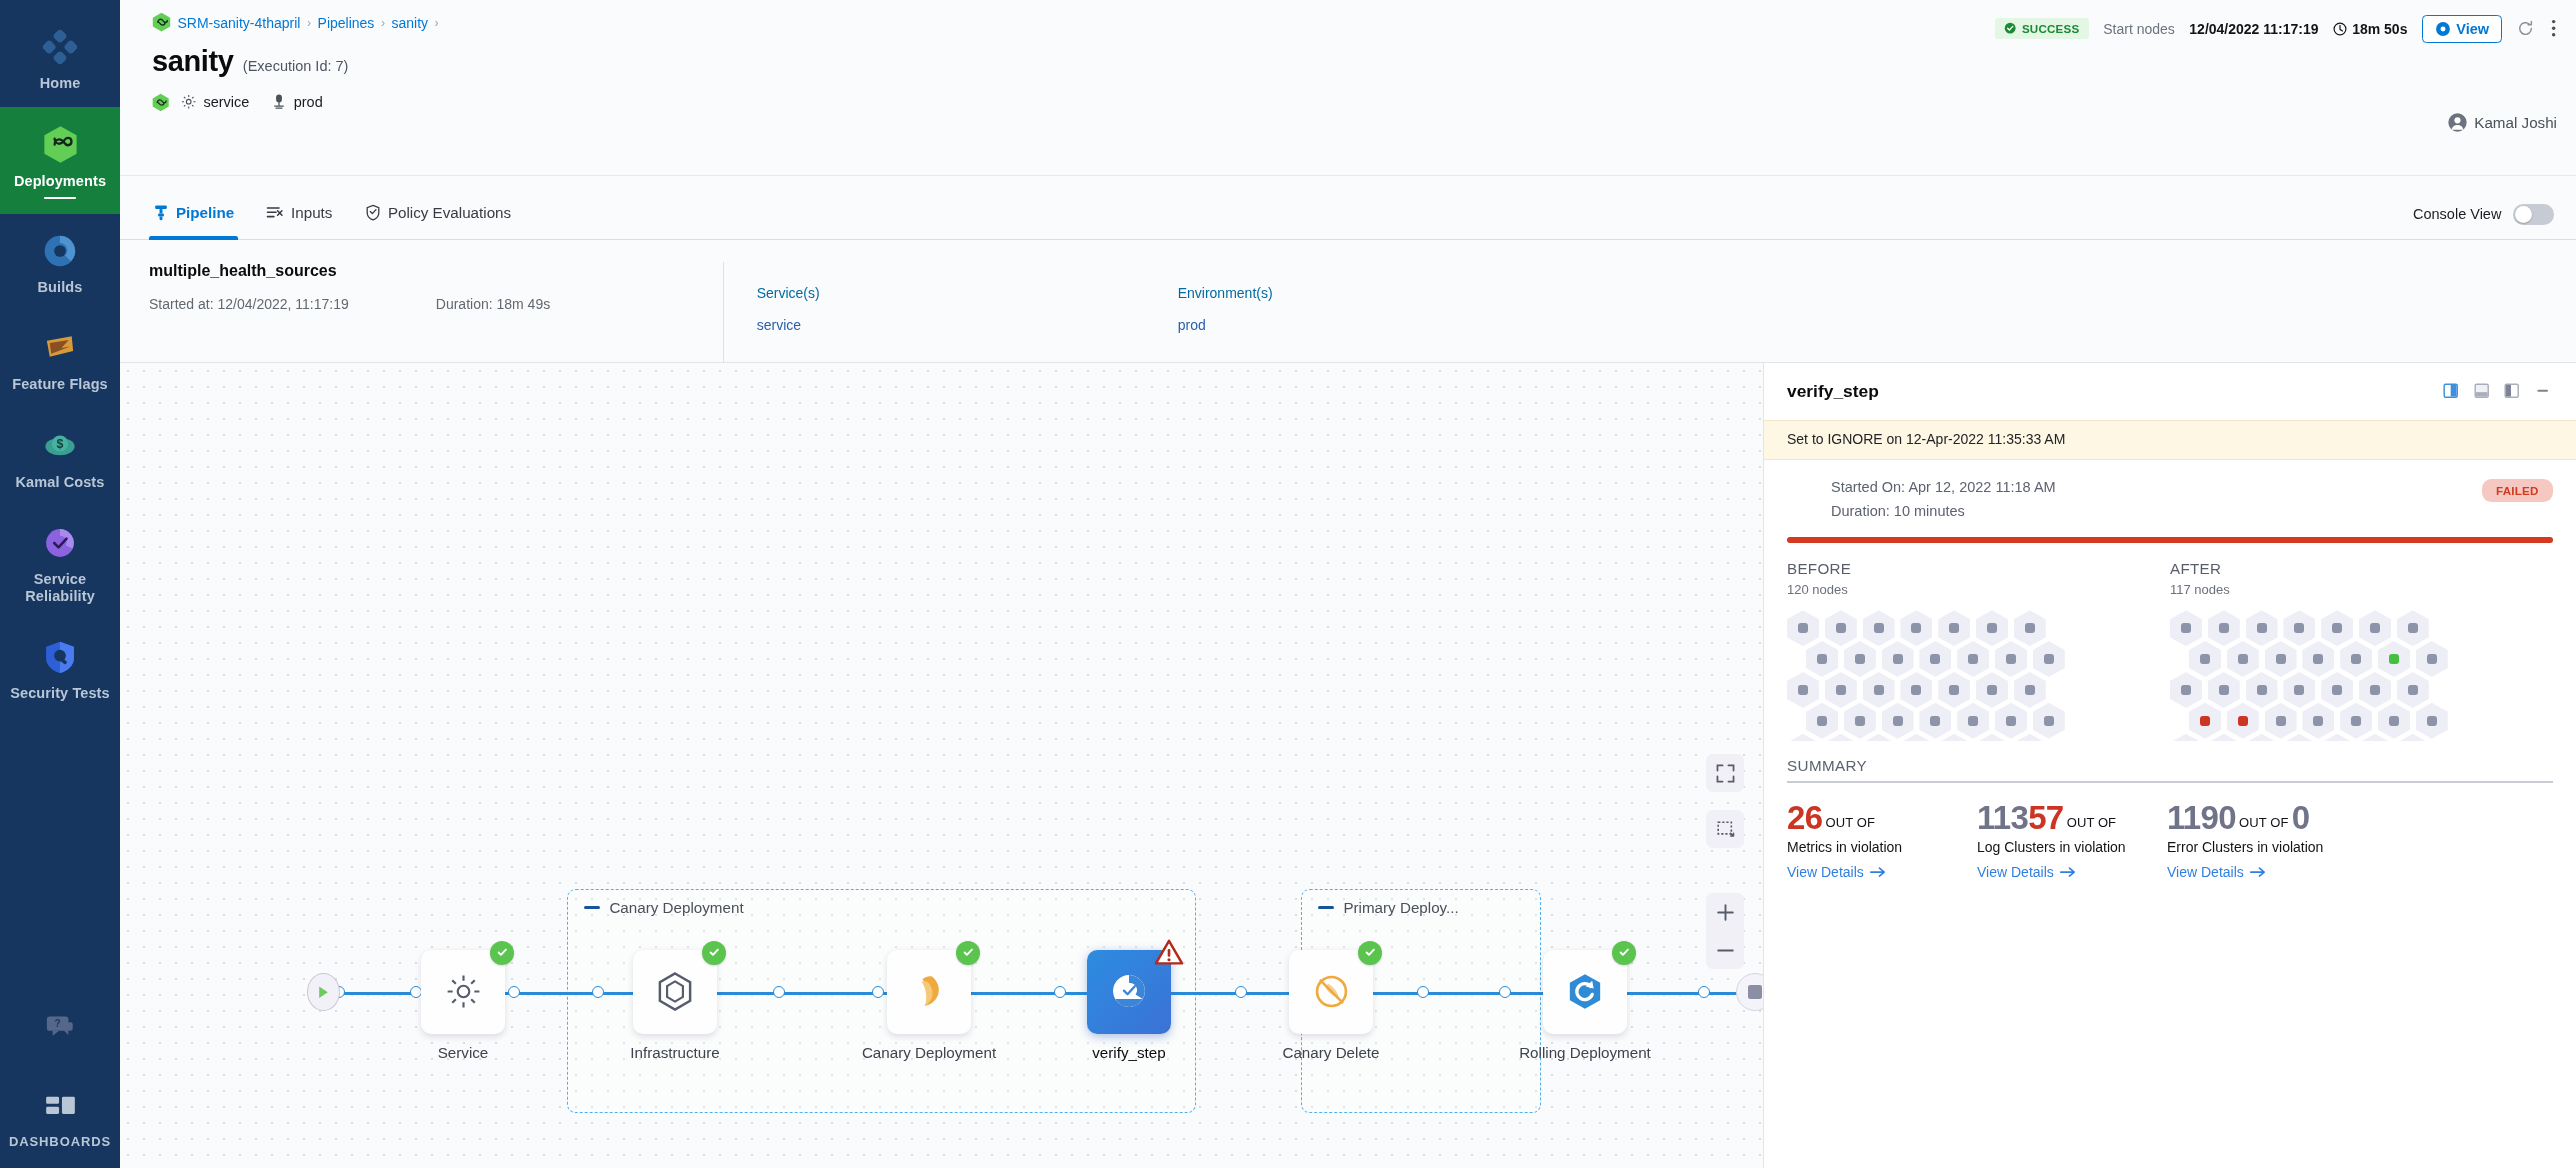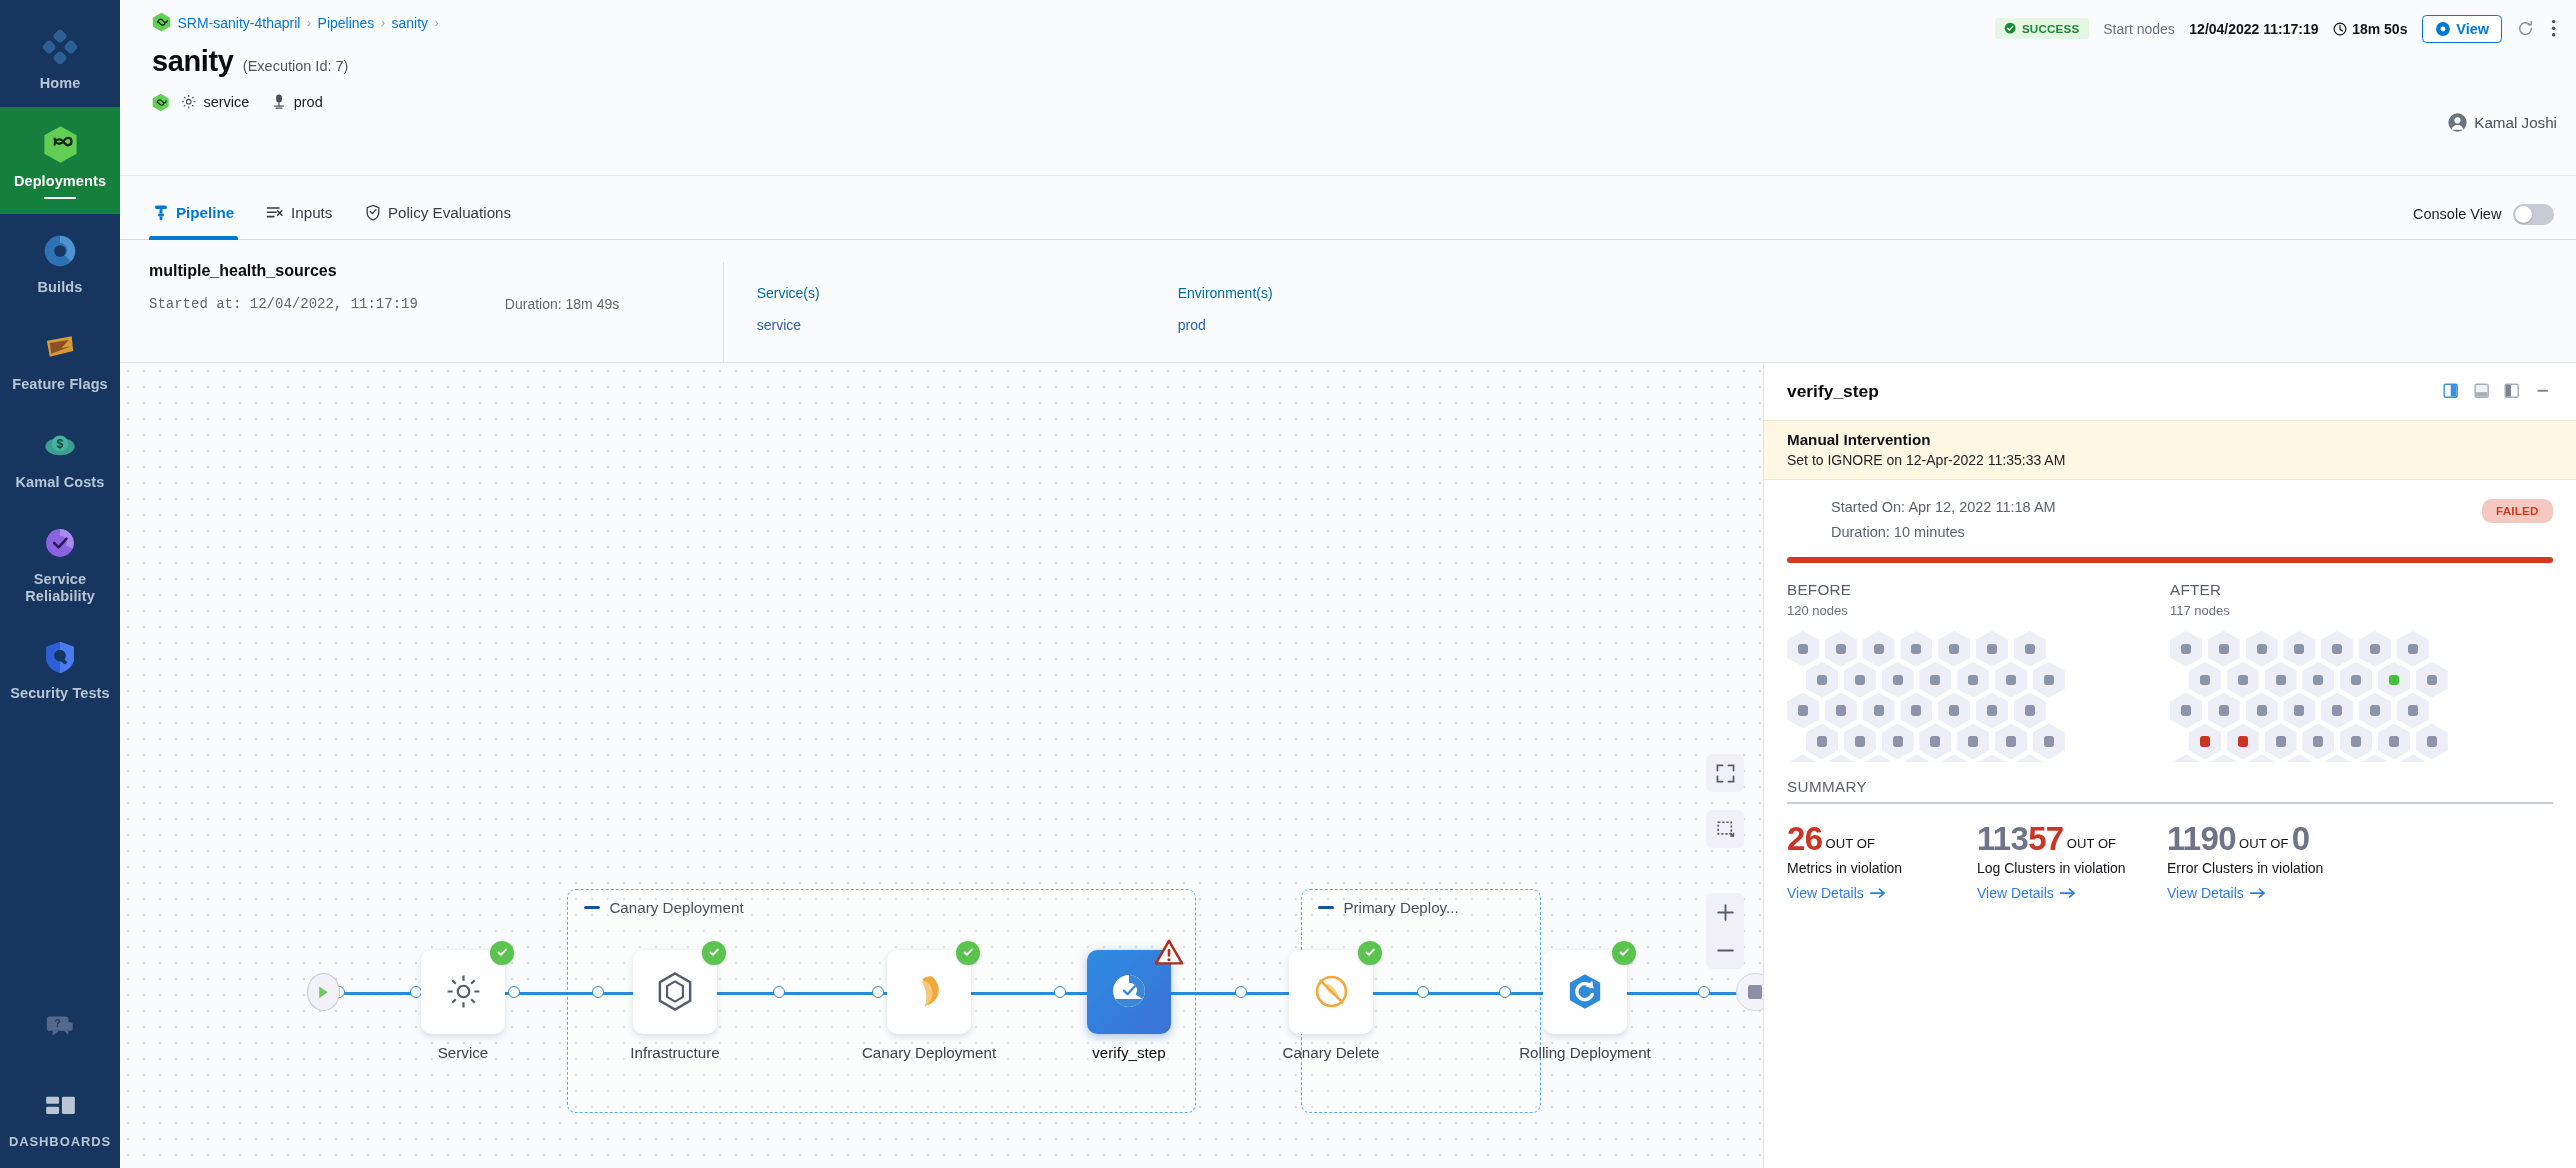--- a/index.html
+++ b/index.html
@@ -113,21 +113,21 @@
 
   
   .runinfo {
     height: 123px; flex: 0 0 123px; background: #fafbfc;
     border-bottom: 0.7px solid #e3e4ea;
     display: flex; align-items: flex-start; padding: 22px 19px 0 29px; gap: 0;
   }
   .ri-left { width: 574px; display: flex; flex-direction: column; }
   .ri-name { font-size: 16px; font-weight: 700; color: #0c0c10; margin-bottom: 16px; }
   .ri-sub { display: flex; gap: 87px; }
-  .ri-started { font-size: 14px; color: #62686f; font-family: Liberation Mono, monospace; }
+  .ri-started { font-size: 14px; color: #62686f; }
   .ri-duration { font-size: 14px; color: #62686f; }
   .ri-divider { width: 0.7px; background: #dfe0e6; align-self: stretch; margin-right: 33px; }
   .ri-col { width: 421px; display: flex; flex-direction: column; gap: 16px; padding-top: 23px; }
   .ri-col-h { font-size: 14px; color: #0369a1; }
   .ri-col-v { font-size: 14px; color: #2b5fa8; cursor: pointer; }
 
   
   .bodysplit { flex: 1 1 auto; display: flex; min-height: 0; }
 
   
@@ -741,21 +741,20 @@
             </span>
             <span class="lay-ic">
               <svg width="17.4" height="17.4" viewBox="0 0 24 24">
                   <path d="M6 12h12" stroke="#7d8393" stroke-width="2.6" stroke-linecap="round"></path>
                 </svg>
             </span>
           </span>
         </div>
 
         <div class="mi-banner">
-          <div class="mi-t">Manual Intervention</div>
           <div class="mi-s">Set to IGNORE on 12-Apr-2022 11:35:33 AM</div>
         </div>
 
         <div class="rp-body">
 
           <div class="rp-meta-row">
             <div class="rp-meta-l">
               <span class="rp-meta-txt">Started On: Apr 12, 2022 11:18 AM</span>
               <span class="rp-meta-txt">Duration: 10 minutes</span>
             </div>

